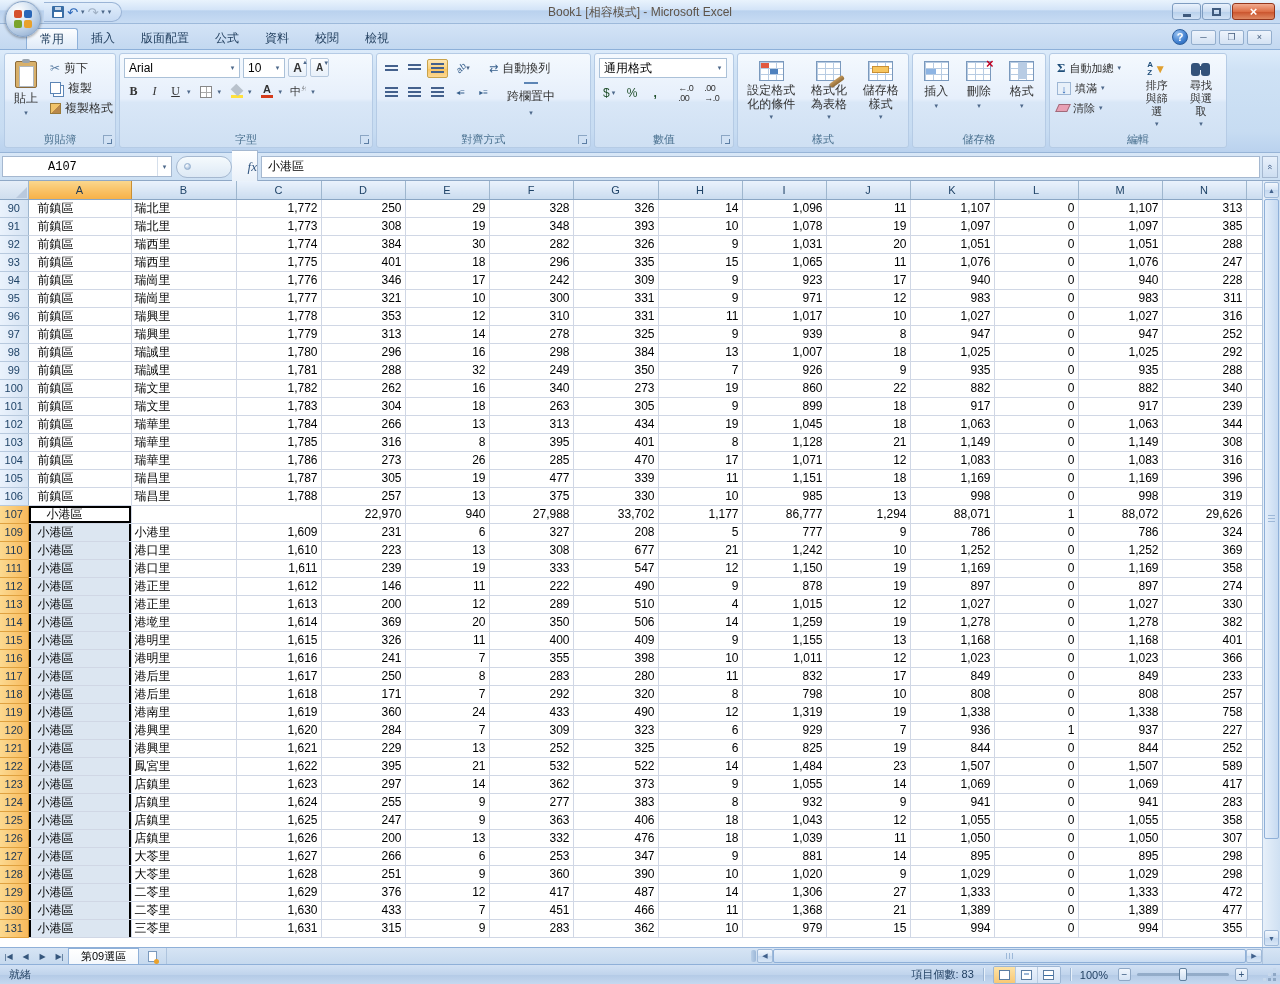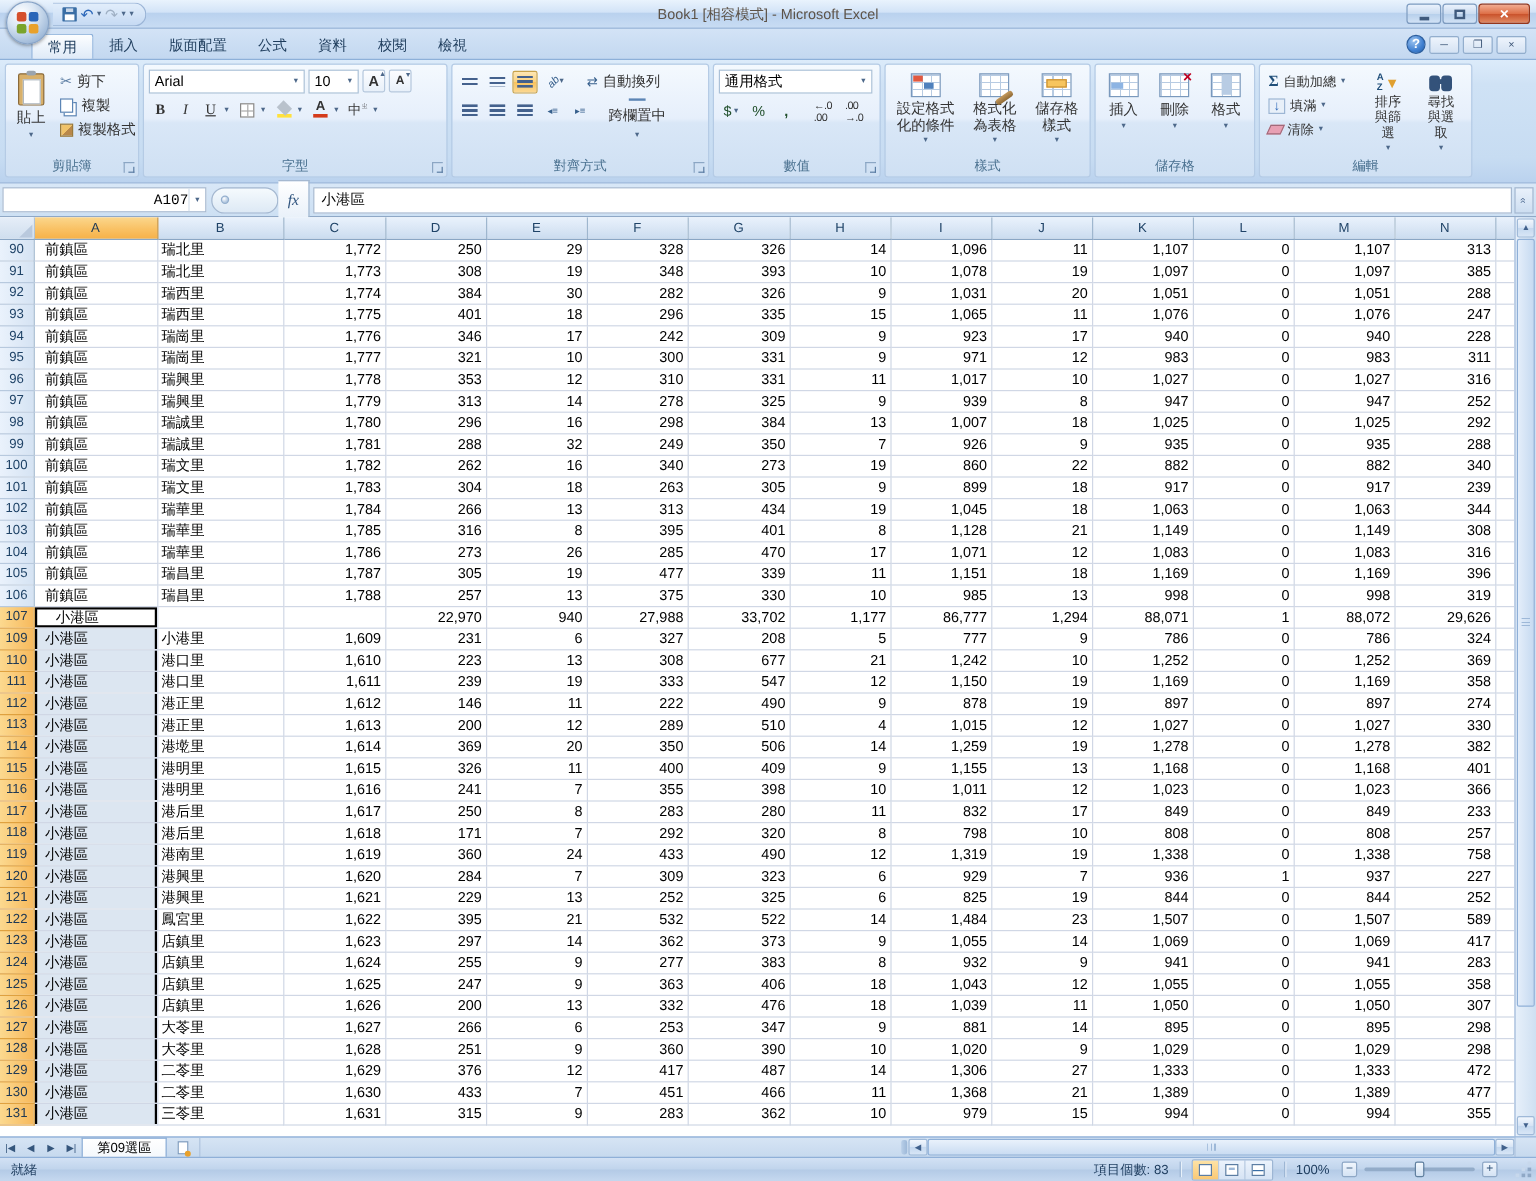--- a/index.html
+++ b/index.html
@@ -129,27 +129,27 @@
   .ic-sort{display:flex;align-items:center;gap:1px;}
   .ic-sort .az{display:flex;flex-direction:column;font-size:8px;font-weight:bold;color:#1f4e79;line-height:8px;}
   .ic-sort .fun{color:#e0a030;font-size:12px;}
   .ic-find{width:9px;height:13px;background:#33527a;border-radius:3px;box-shadow:10px 0 0 #33527a;position:relative;margin-right:10px;}
   .ic-find::after{content:"";position:absolute;left:8px;top:3px;width:3px;height:4px;background:#33527a;}
 
   
   .fbar{height:28px;background:linear-gradient(#d8e7f7,#cde0f3);display:flex;align-items:center;
     padding:3px 2px;border-bottom:1px solid #8fa8c6;}
   .namebox{width:170px;height:21px;background:#fff;border:1px solid #a5b8d0;display:flex;align-items:center;}
-  .namebox .txt{flex:1;text-align:right;font-size:12px;font-family:"Liberation Mono","DejaVu Sans Mono",monospace;}
+  .namebox .txt{flex:1;text-align:left;font-size:12px;font-family:"Liberation Mono","DejaVu Sans Mono",monospace;padding-left:45px;}
   .namebox .dd{width:14px;height:100%;display:flex;align-items:center;justify-content:center;border-left:1px solid #d5dfeb;}
   .fxpill{width:56px;height:22px;margin-left:4px;border:1px solid #a5b8d0;border-radius:11px;
     background:linear-gradient(#f5fafd,#dde9f5);display:flex;align-items:center;padding-left:7px;}
   .fxpill .dot{width:7px;height:7px;border-radius:50%;background:radial-gradient(circle at 35% 30%,#fff,#b9cde4 60%,#93aecd);border:1px solid #93aecd;}
   .fxbtn{width:26px;height:34px;border:1px solid #a5b8d0;border-left:none;background:linear-gradient(#ffffff,#e8f0f9);
-    display:flex;align-items:center;justify-content:center;font-style:italic;font-family:"Liberation Serif",serif;font-size:13px;color:#31557f;}
+    display:flex;align-items:center;justify-content:flex-end;font-style:italic;font-family:"Liberation Serif",serif;font-size:13px;color:#31557f;}
   .finput{flex:1;height:22px;background:#fff;border:1px solid #a5b8d0;margin-left:3px;font-size:12px;
     display:flex;align-items:center;padding-left:6px;}
   .fchev{width:16px;height:22px;margin-left:2px;background:linear-gradient(#e9f1fb,#cddef1);border:1px solid #a5b8d0;
     display:flex;align-items:center;justify-content:center;}
   .fchev i{display:inline-block;transform:rotate(90deg);font-size:9px;color:#44618a;font-style:normal;}
 
   
   .grid{position:absolute;top:181px;left:0;width:1262px;height:766px;background:#fff;overflow:hidden;}
   table.sheet{border-collapse:collapse;table-layout:fixed;width:1262px;}
   th,td{padding:0;overflow:hidden;white-space:nowrap;}
@@ -309,21 +309,21 @@
             <span>複製格式</span>
           </div>
       </div>
     </div>
     <div class="gtitle">剪貼簿</div>
     <span class="launcher"></span>
   </div>
 
   <div class="group g-font">
     <div class="row" style="gap:3px;">
-      <div class="fsel" style="width:130px;">
+      <div class="fsel" style="width:116px;">
           <span>Arial</span>
           <span class="dd">▾</span>
         </div>
       <div class="fsel" style="width:42px;">
           <span>10</span>
           <span class="dd">▾</span>
         </div>
       <div class="tbtn box">
           <span class="supA">A<i>▲</i></span>
         </div>

